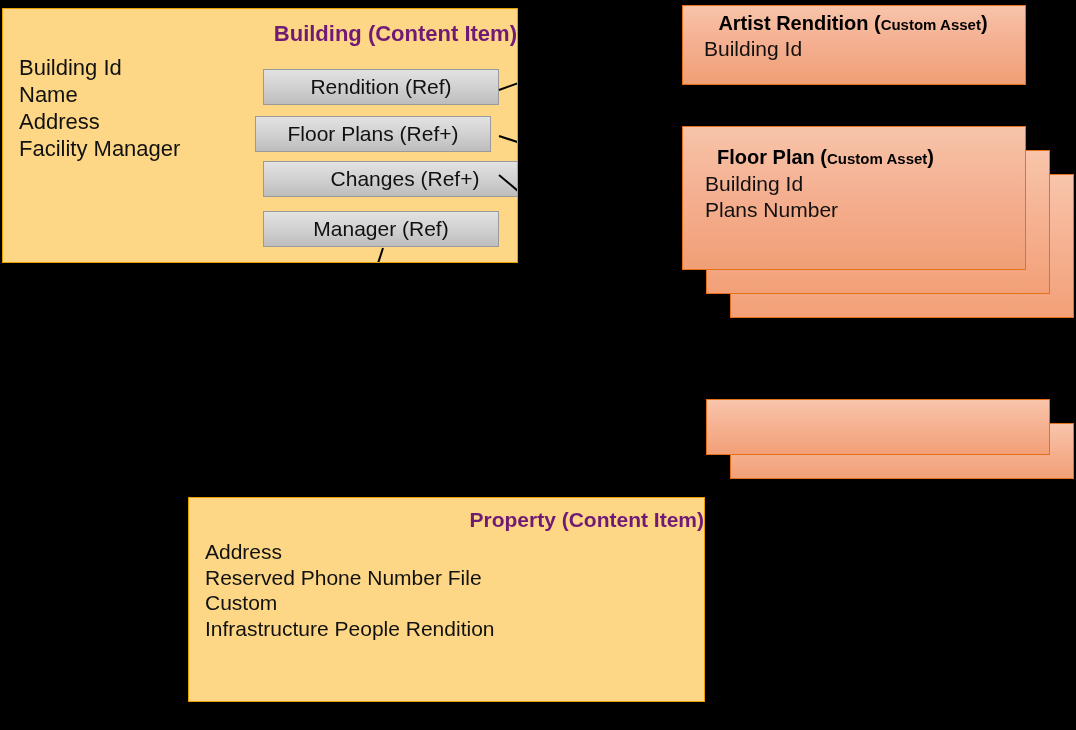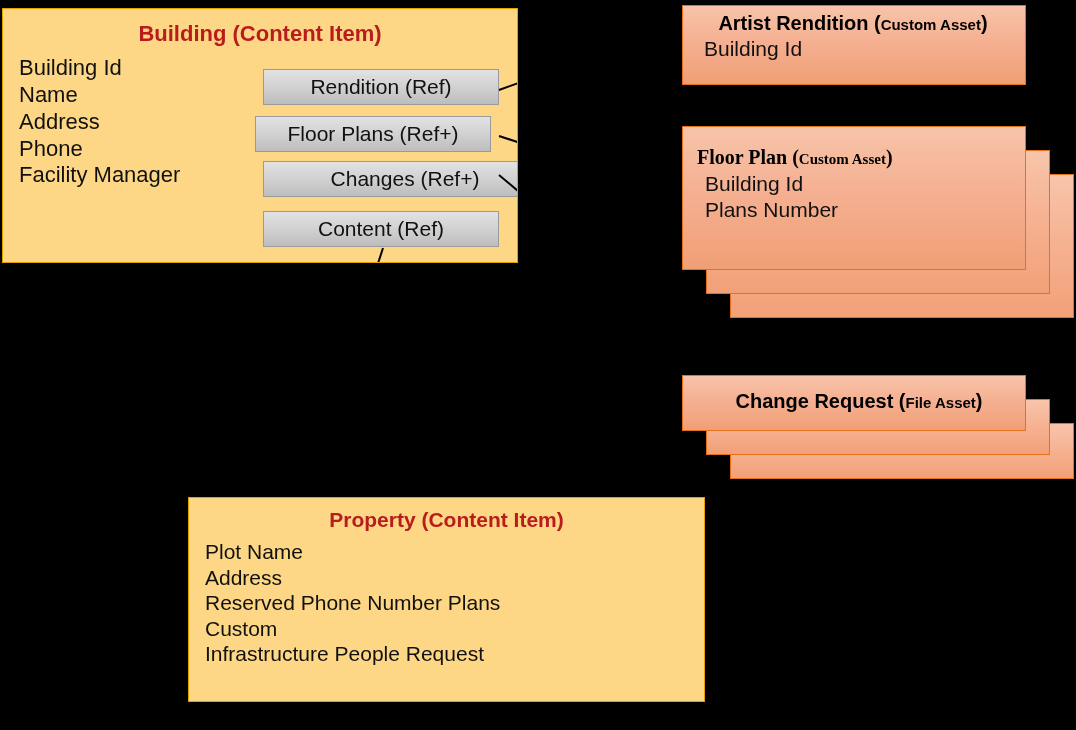--- a/index.html
+++ b/index.html
@@ -19,23 +19,23 @@
 
   
   .entity-yellow {
     position: absolute;
     background: #fdd785;
     border: 1px solid #e8a000;
     box-sizing: border-box;
     overflow: hidden;
   }
   .entity-yellow .title {
-    text-align: center;
+    text-align: right;
     font-weight: bold;
-    color: #b91c1c;
+    color: #701a75;
     line-height: 1.05;
     white-space: nowrap;
   }
   .entity-yellow .field-list {
     list-style: none;
     margin: 0;
     padding: 0;
     color: #111111;
   }
   .entity-yellow .field-list li {
@@ -104,28 +104,27 @@
 <body>
 
 <div id="canvas">
 
   <div class="entity-yellow" style="left:2px; top:8px; width:516px; height:255px;">
     <div class="title" style="font-size:22px; margin-top:13px;">Building (Content Item)</div>
     <ul class="field-list" style="margin-top:10px; margin-left:16px; font-size:22px;">
       <li>Building Id</li>
       <li>Name</li>
       <li>Address</li>
-      <li>Phone</li>
       <li>Facility Manager</li>
     </ul>
 
     <div class="ref-button" style="left:260px; top:60px; width:236px; height:36px;">Rendition (Ref)</div>
     <div class="ref-button" style="left:252px; top:107px; width:236px; height:36px;">Floor Plans (Ref+)</div>
     <div class="ref-button" style="left:260px; top:152px; width:284px; height:36px;">Changes (Ref+)</div>
-    <div class="ref-button" style="left:260px; top:202px; width:236px; height:36px;">Content (Ref)</div>
+    <div class="ref-button" style="left:260px; top:202px; width:236px; height:36px;">Manager (Ref)</div>
 
     <div class="connector" style="left:496px; top:80px; width:40px; height:2px; transform:rotate(-20deg);"></div>
     <div class="connector" style="left:496px; top:126px; width:40px; height:2px; transform:rotate(18deg);"></div>
     <div class="connector" style="left:496px; top:165px; width:50px; height:2px; transform:rotate(40deg);"></div>
     <div class="connector" style="left:380px; top:238px; width:30px; height:2px; transform:rotate(108deg);"></div>
   </div>
 
   <div class="stack" style="left:670px; top:0px; width:406px; height:95px;">
 
     <div class="connector" style="left:3px; top:41px; width:11px; height:2px;"></div>
@@ -140,48 +139,41 @@
       </ul>
     </div>
   </div>
 
   <div class="stack" style="left:670px; top:126px; width:406px; height:200px;">
     <div class="connector" style="left:3px; top:72px; width:11px; height:2px;"></div>
 
     <div class="stack-layer" style="left:60px; top:48px; width:344px; height:144px;"></div>
     <div class="stack-layer" style="left:36px; top:24px; width:344px; height:144px;"></div>
     <div class="stack-layer front" style="left:12px; top:0px; width:344px; height:144px;">
-      <div class="asset-title" style="font-size:20px; text-align:left; margin-top:20px; margin-left:4px;font-family:Liberation Serif, serif;">
+      <div class="asset-title" style="font-size:20px; text-align:left; margin-top:20px; margin-left:24px;">
         <span>Floor Plan</span>
         <span>(</span><span class="kind">Custom Asset</span><span>)</span>
       </div>
       <ul class="asset-fields" style="margin-top:3px; margin-left:12px; font-size:21px;">
         <li>Building Id</li>
         <li>Plans Number</li>
       </ul>
     </div>
   </div>
 
   <div class="stack" style="left:670px; top:375px; width:406px; height:110px;">
     <div class="connector" style="left:3px; top:25px; width:11px; height:2px;"></div>
 
     <div class="stack-layer" style="left:60px; top:48px; width:344px; height:56px;"></div>
     <div class="stack-layer" style="left:36px; top:24px; width:344px; height:56px;"></div>
-    <div class="stack-layer front" style="left:12px; top:0px; width:344px; height:56px;">
-      <div class="asset-title" style="font-size:20px; text-align:center; margin-top:15px;">
-        <span>Change Request</span>
-        <span>(</span><span class="kind">File Asset</span><span>)</span>
-      </div>
-    </div>
   </div>
 
   <div class="entity-yellow" style="left:188px; top:497px; width:517px; height:205px;">
     <div class="title" style="font-size:21px; margin-top:11px;">Property (Content Item)</div>
     <ul class="field-list" style="margin-top:8px; margin-left:16px; font-size:21px;">
-      <li>Plot Name</li>
       <li>Address</li>
-      <li>Reserved Phone Number Plans</li>
+      <li>Reserved Phone Number File</li>
       <li>Custom</li>
-      <li>Infrastructure People Request</li>
+      <li>Infrastructure People Rendition</li>
     </ul>
   </div>
 
 </div>
 
 </body></html>

